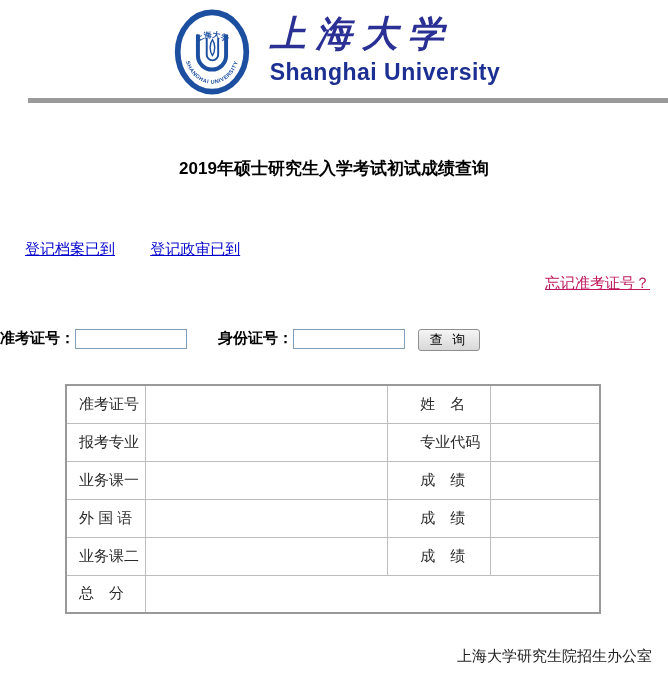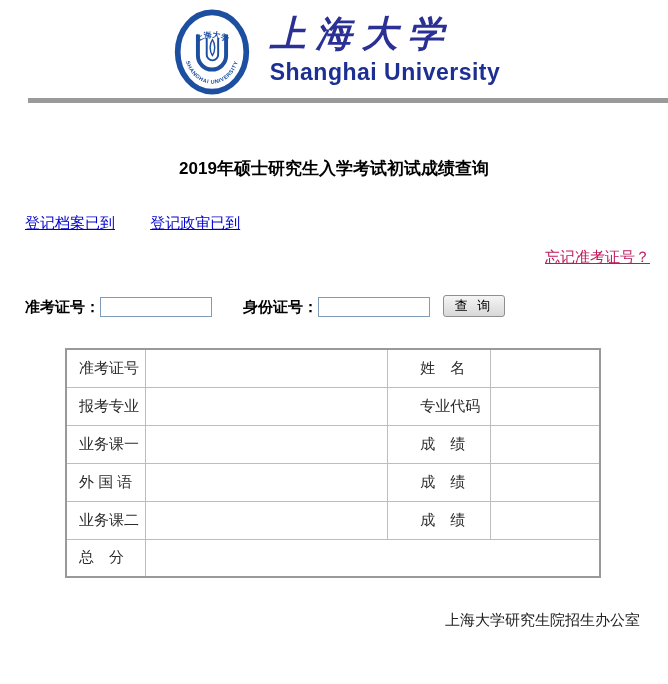--- a/index.html
+++ b/index.html
@@ -32,29 +32,29 @@
     margin-left:28px; margin-top:2px;
   }
 
   
   .page-title {
     margin-top:54px; text-align:center;
     font-size:17px; font-weight:bold; color:#000;
   }
 
   
-  .reg-links { margin-top:34px; padding-left:25px; font-size:15px; }
+  .reg-links { margin-top:60px; padding-left:25px; font-size:15px; }
   .reg-links a { color:#0000cc; text-decoration:underline; margin-right:31px; }
   .forgot-row { margin-top:15px; padding-right:18px; text-align:right; font-size:15px; }
   .forgot-row a { color:#be185d; text-decoration:underline; }
 
   
   .query-form {
-    margin-top:26px; padding-left:25px;
-    display:flex; align-items:flex-end; height:24px;
+    margin-top:36px; 
+    display:flex; align-items:flex-start; height:24px;
   }
   .query-form label { font-size:15px; font-weight:bold; color:#000; }
   .query-form input[type=text] {
     width:112px; height:20px;
     border:1px solid #7f9db9; background:#fff;
     font-size:13px; padding:1px 3px;
   }
   .lbl2 { margin-left:31px; }
   .query-btn {
     margin-left:13px; width:62px; height:22px;
@@ -75,21 +75,21 @@
     border:1px solid #bdbdbd;
     height:38px; font-size:15px; color:#2b2b2b;
     vertical-align:middle;
   }
   .result-table td.lab1 { padding-left:12px; }
   .result-table td.lab2 { padding-left:32px; }
   .result-table td.val  { padding-left:8px; }
 
   
   .footer {
-    margin-top:33px; padding-right:28px;
+    margin-top:33px; padding-right:16px;
     text-align:right; font-size:15px; color:#222;
   }
 </style>
 </head>
 <body>
 
 <div class="header">
   <div class="logo-wrap">
     <svg viewBox="0 0 100 100" width="88" height="88">
       <defs>

